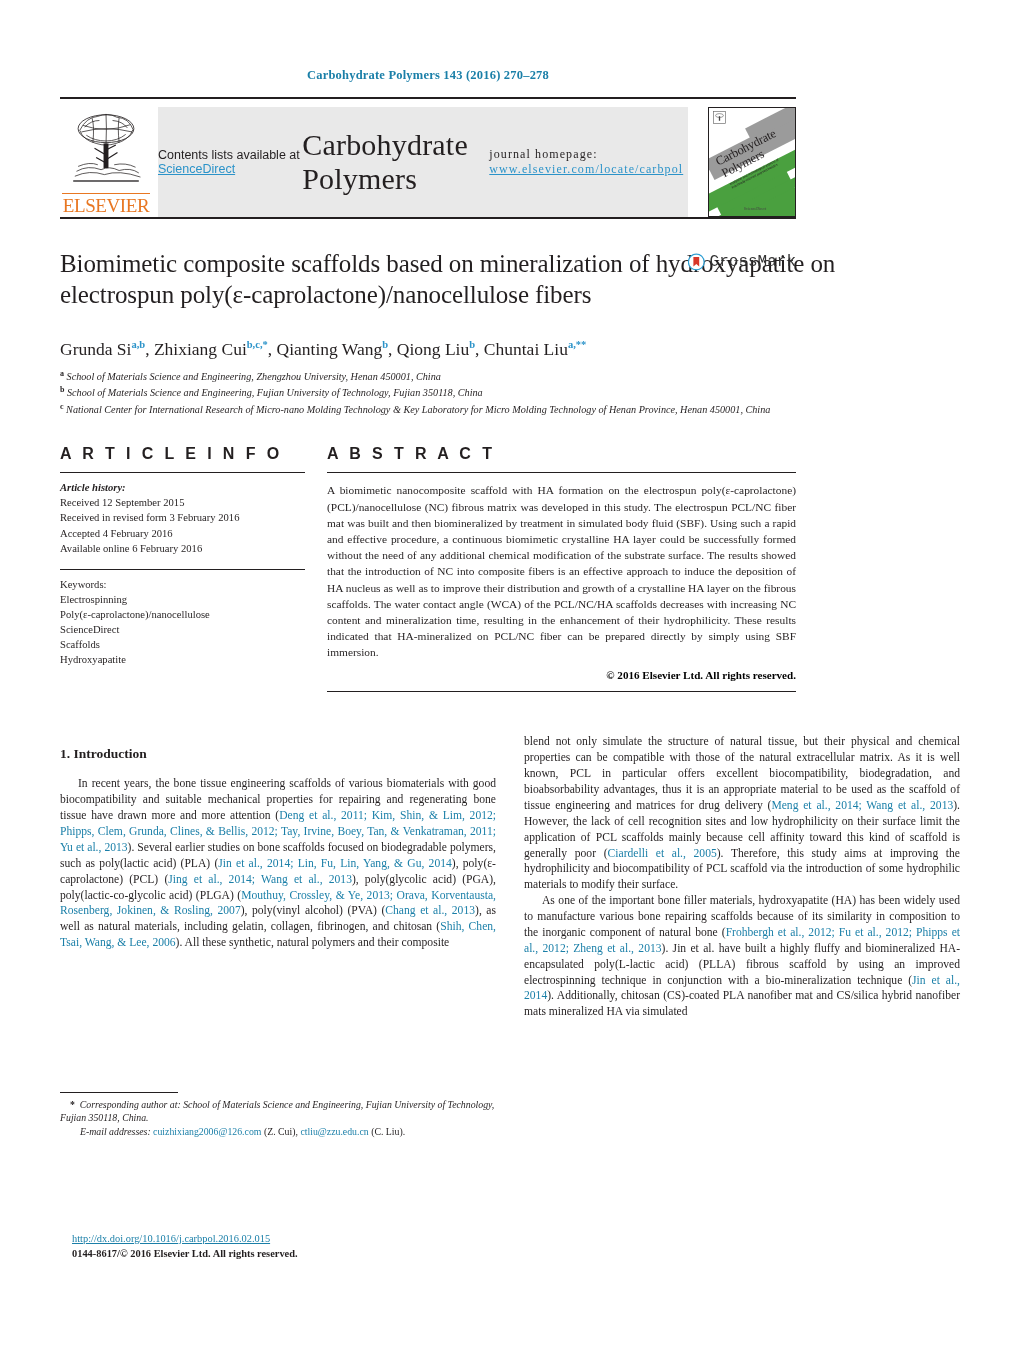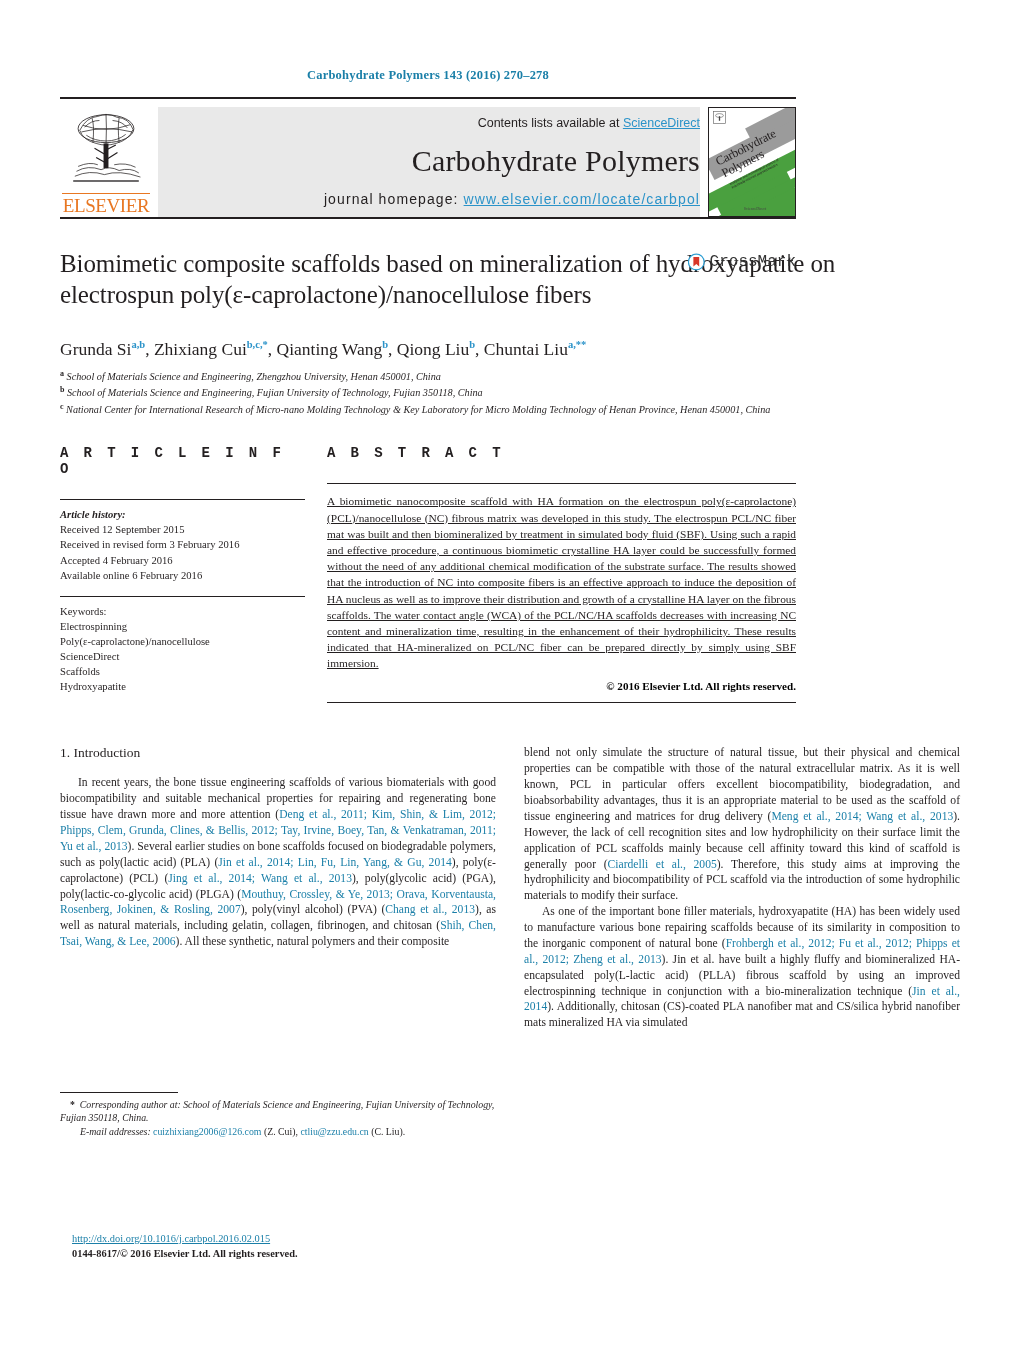--- a/index.html
+++ b/index.html
@@ -53,38 +53,38 @@
     line-height: 1;
     border-top: 1.6px solid #e87722;
     padding-top: 2px;
     width: 88px;
     text-align: center;
   }
   .center-band {
     flex: 1;
     background: #e9e9e9;
     margin-left: 6px;
-    margin-right: 8px;
-    display: flex;
-    flex-direction: column;
+    margin-right: 20px;
+    display: flex;
+    flex-direction: row;
     justify-content: space-between;
-    align-items: flex-end;
+    align-items: center;
     padding: 9px 0 10px 0;
   }
   .contents-line { font-size: 12.5px; color: #231f20; font-family: "Liberation Sans", sans-serif; }
   .contents-line .sd { color: #2b93c9; }
   .journal-name {
     font-family: "Liberation Serif", serif;
     font-size: 30px;
     color: #231f20;
     letter-spacing: .2px;
   }
   .homepage-line {
-    font-family: Liberation Sans, sans-serif;
-    font-size: 14px;
+    font-family: Liberation Serif, serif;
+    font-size: 12px;
     letter-spacing: 1.1px;
     color: #231f20;
   }
   .homepage-line .url { color: #2b93c9; }
   .cover-thumb {
     width: 88px;
     flex: 0 0 88px;
     border: 1.3px solid #231f20;
     background: #fff;
     position: relative;
@@ -140,56 +140,55 @@
 
   
   .info-abstract {
     margin: 28px 60px 0 60px;
     display: flex;
     gap: 22px;
   }
   .col-info { width: 245px; flex: 0 0 245px; }
   .col-abs { flex: 1; }
   .sec-head {
-    font-family: Liberation Mono, monospace;
+    font-family: Liberation Sans, sans-serif;
     font-weight: bold;
-    font-size: 14px;
+    font-size: 16px;
     letter-spacing: 3.4px;
     color: #231f20;
-    margin-bottom: 22px;
+    margin-bottom: 9px;
   }
   .hrule { border-top: 1.1px solid #231f20; }
   .info-block { padding-top: 7px; font-size: 10.6px; line-height: 1.42; color: #231f20; }
   .info-block .lbl { font-style: italic; font-weight: bold; }
   .info-gap { height: 13px; }
   .kw-block { padding-top: 7px; font-size: 10.6px; line-height: 1.42; color: #231f20; }
 
   .abs-body {
     padding-top: 9px;
     font-size: 11.4px;
     line-height: 1.42;
     text-align: justify;
     color: #231f20;
-    text-decoration: underline;
   }
   .abs-copy { text-align: right; font-weight: bold; margin-top: 9px; font-size: 11.1px; }
   .abs-bottom-rule { border-top: 1.1px solid #231f20; margin-top: 10px; }
 
   
   .body-cols {
     margin: 42px 60px 0 60px;
     display: flex;
     gap: 28px;
   }
   .bcol { width: 436px; flex: 0 0 436px; }
   .h2 {
     font-family: "Liberation Serif", serif;
-    font-weight: normal;
+    font-weight: bold;
     font-size: 13.5px;
-    margin: 0 0 14px 0;
+    margin: 12px 0 14px 0;
     color: #231f20;
   }
   .para {
     font-size: 11.6px;
     line-height: 1.37;
     text-align: justify;
     text-indent: 18px;
     margin: 0 0 0 0;
     color: #231f20;
     hyphens: auto;

